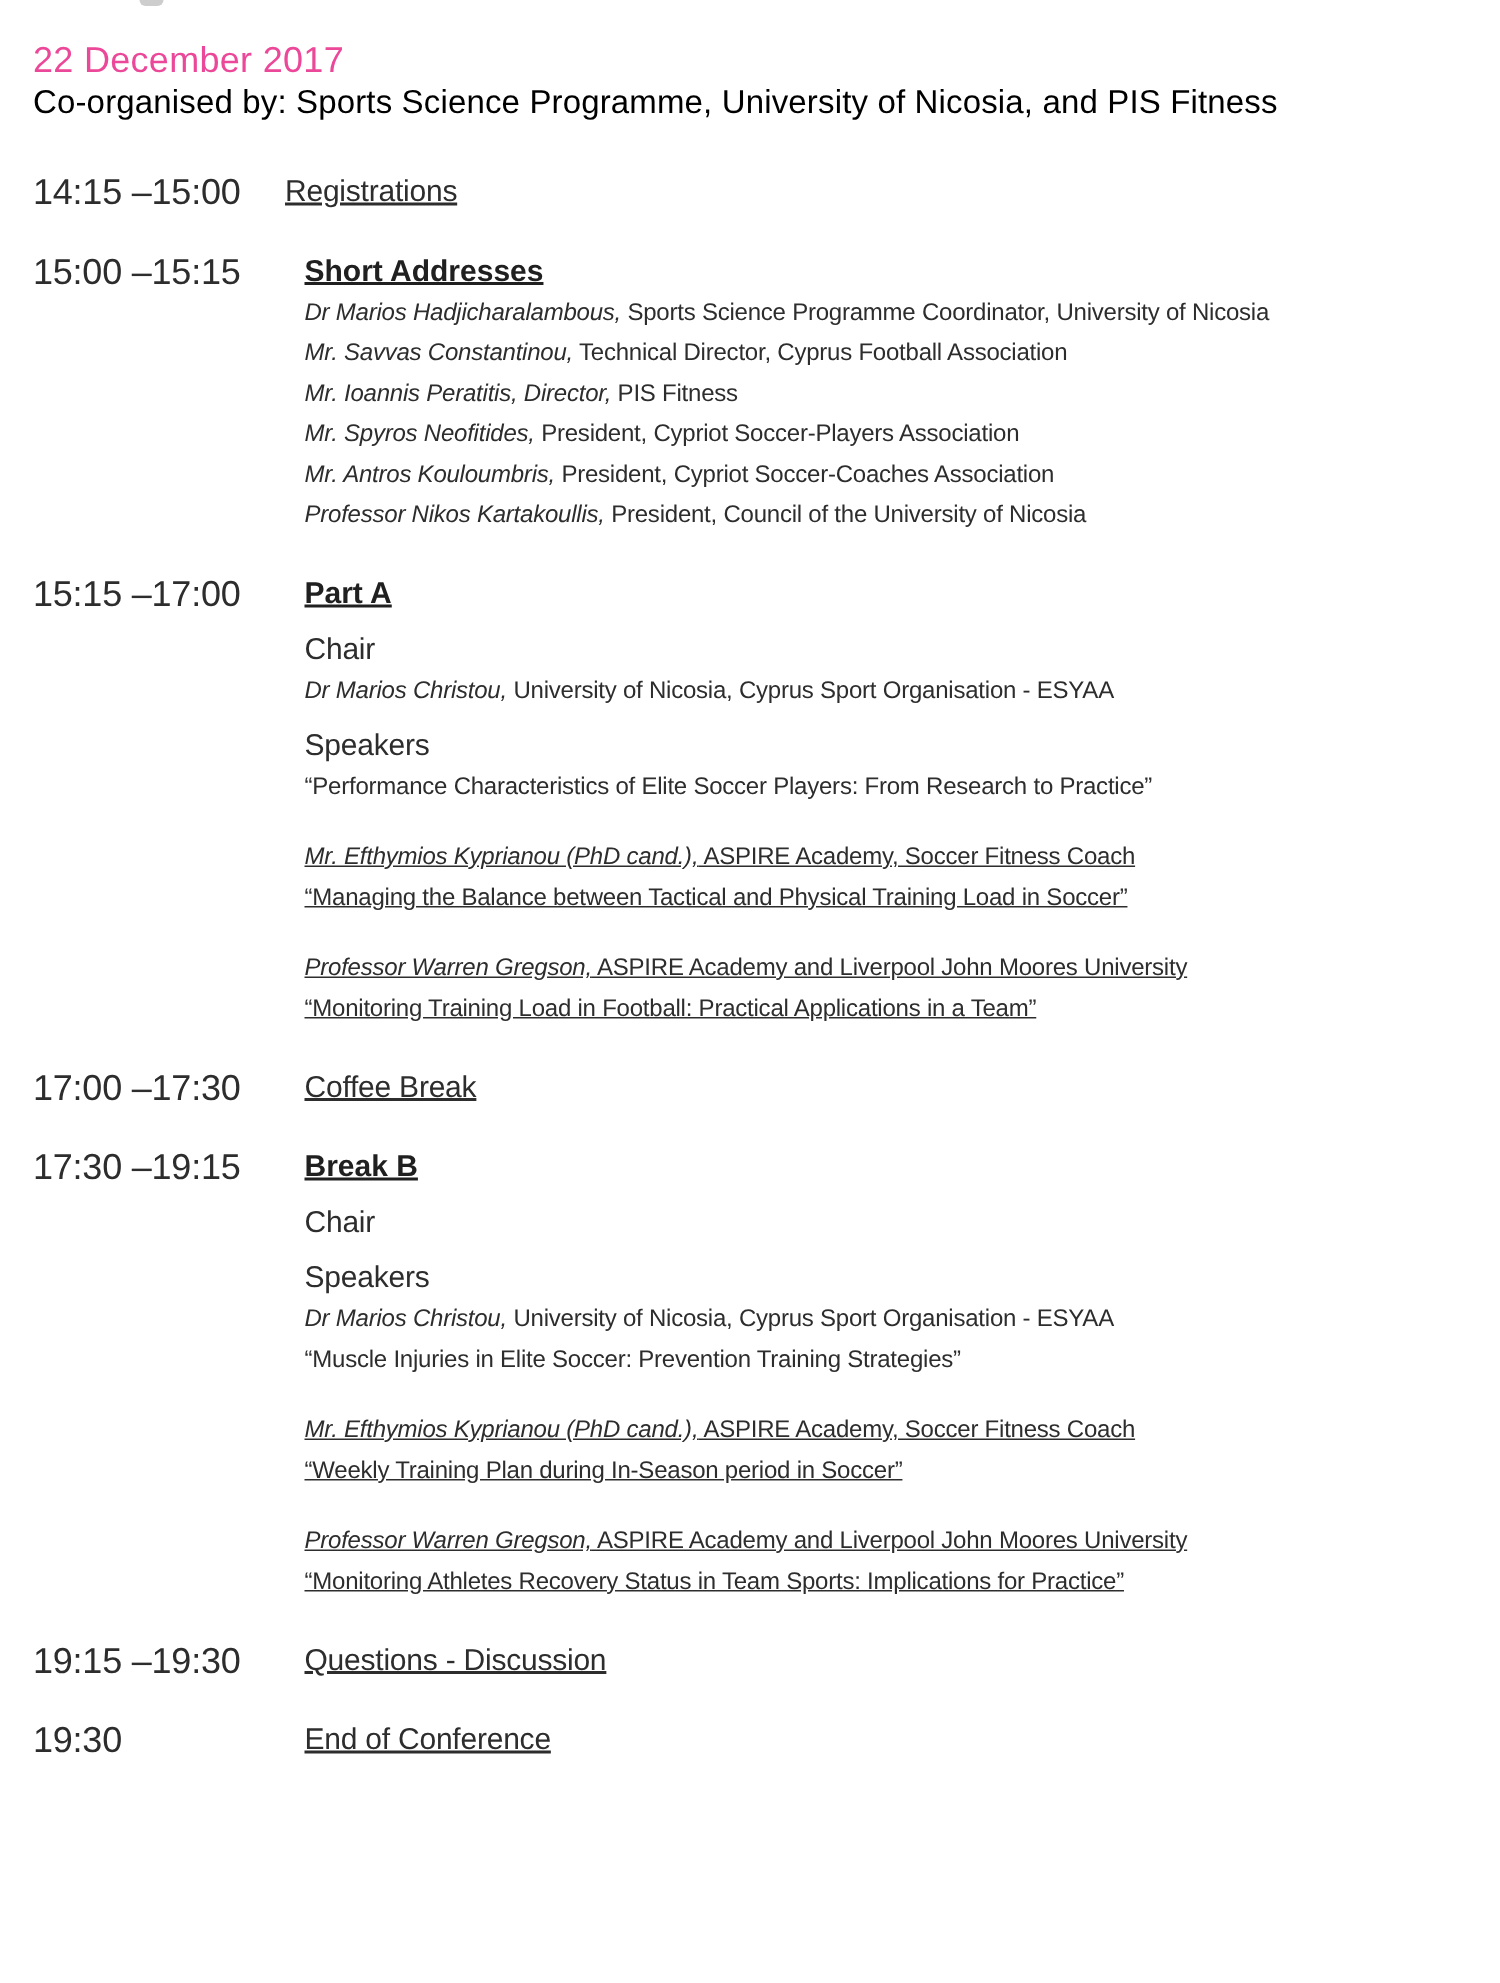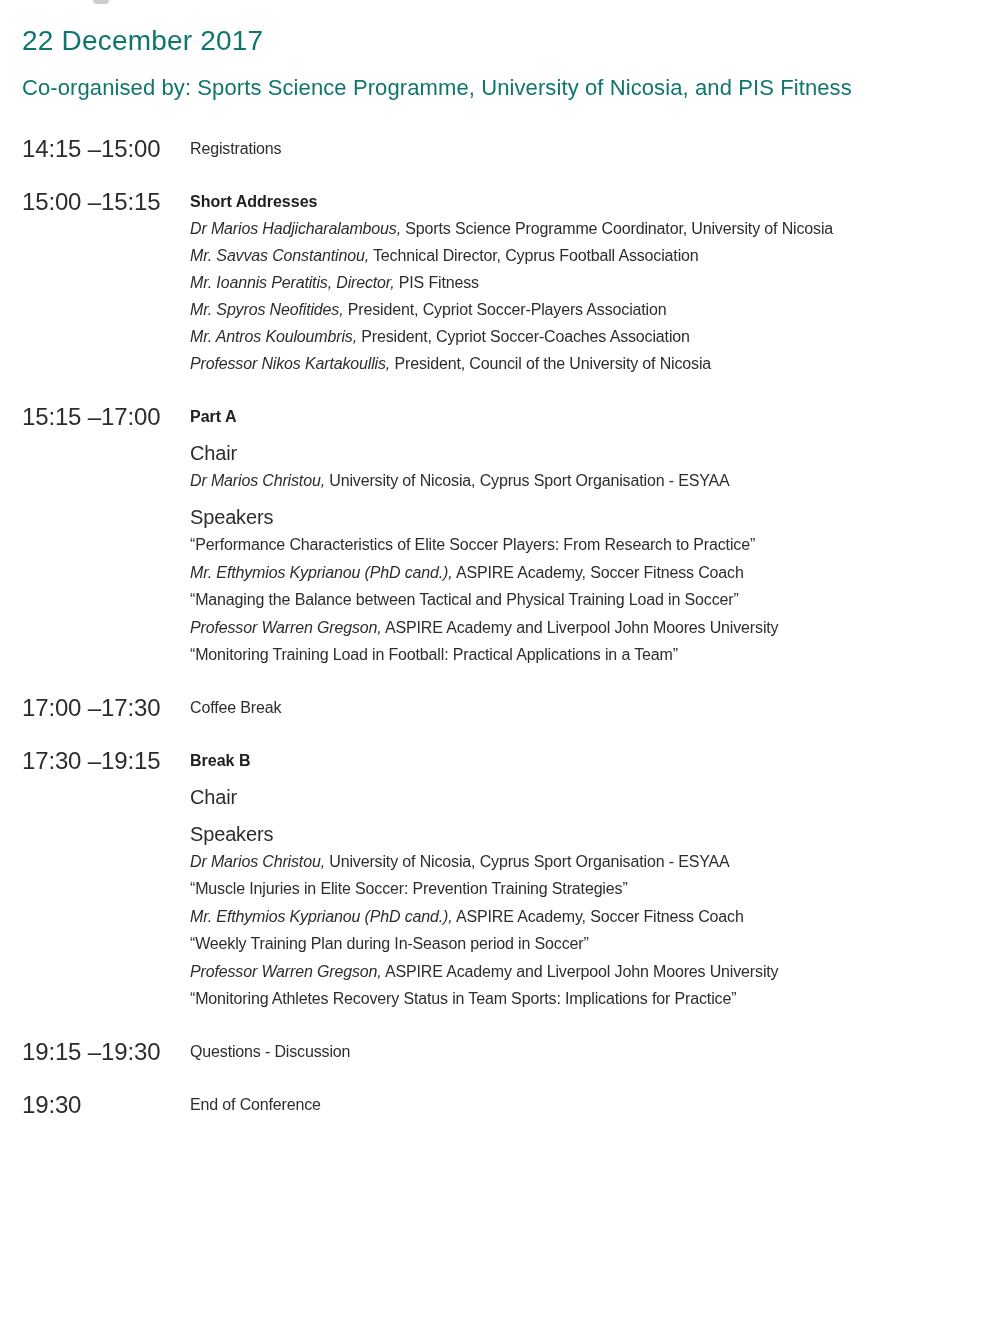--- a/index.html
+++ b/index.html
@@ -11,36 +11,36 @@
     font-family:"Liberation Sans","DejaVu Sans",sans-serif;
     color:#2d2d2d;
     overflow:hidden;
     background:#ffffff;
     letter-spacing:-0.15px;
   }
   .crop-fragment{
     position:absolute;left:93px;top:0;width:16px;height:4px;
     background:#bcbcbc;border-radius:0 0 8px 8px;opacity:.75;
   }
-  .date{font-size:28px;line-height:28px;color:#0f766e;letter-spacing:0.2px;}
-  .org{font-size:22px;line-height:26px;color:#0f766e;margin-top:20px;letter-spacing:0.1px;}
+  .date{font-size:24px;line-height:28px;color:#ec4899;letter-spacing:0.2px;}
+  .org{font-size:22px;line-height:26px;color:#000000;margin-top:0;letter-spacing:0.1px;}
   #schedule{margin-top:34px;}
   .row{display:flex;align-items:flex-start;}
-  .row + .row{margin-top:26px;}
+  .row + .row{margin-top:26px;gap:13px;}
   .time{
     flex:0 0 168px;
     font-size:24px;line-height:27px;
     color:#2d2d2d;white-space:nowrap;
   }
   .content{flex:1;min-width:0;font-size:20px;line-height:27px;color:#2d2d2d;}
-  .title{font-size:16px;line-height:27px;}
+  .title{font-size:20px;line-height:27px;text-decoration:underline;}
   .title.bold{font-weight:700;color:#202020;letter-spacing:0;}
   .section.labeled{margin-top:10px;}
   .slabel{font-size:20px;line-height:27px;}
-  .entry + .entry{margin-top:1px;}
+  .entry + .entry{margin-top:20px;text-decoration:underline;}
   .line{font-size:16px;line-height:27px;}
   .it{font-style:italic;}
 </style>
 </head>
 <body>
 
 <div class="page">
   <div class="crop-fragment"></div>
   <div class="date">22 December 2017</div>
   <div class="org">Co-organised by: Sports Science Programme, University of Nicosia, and PIS Fitness</div>

